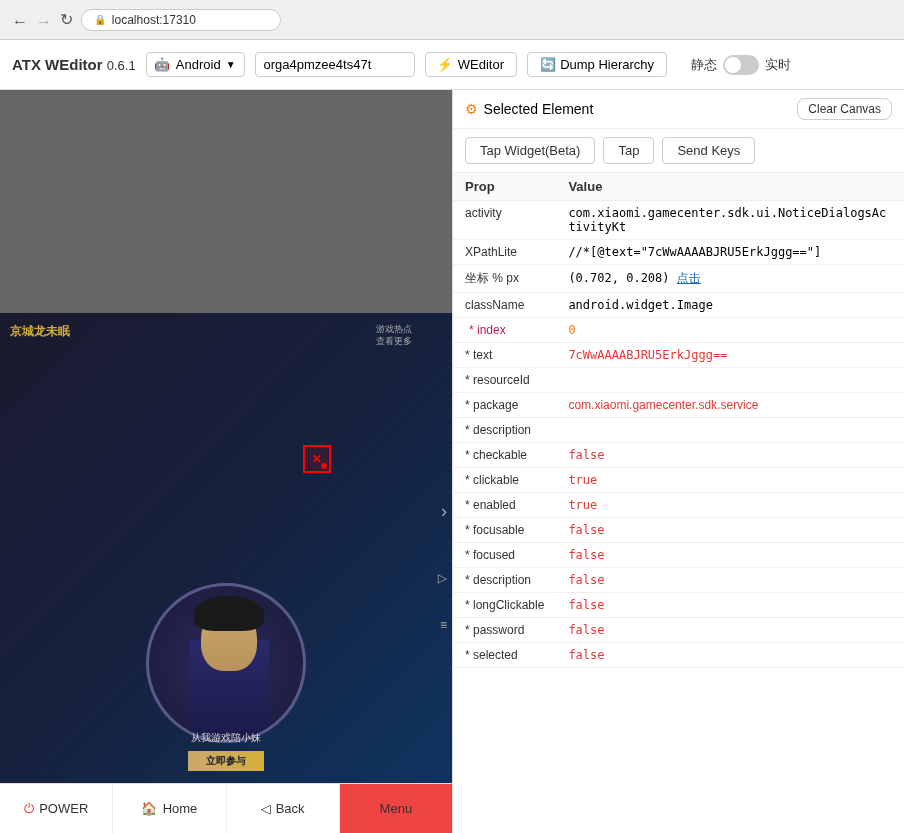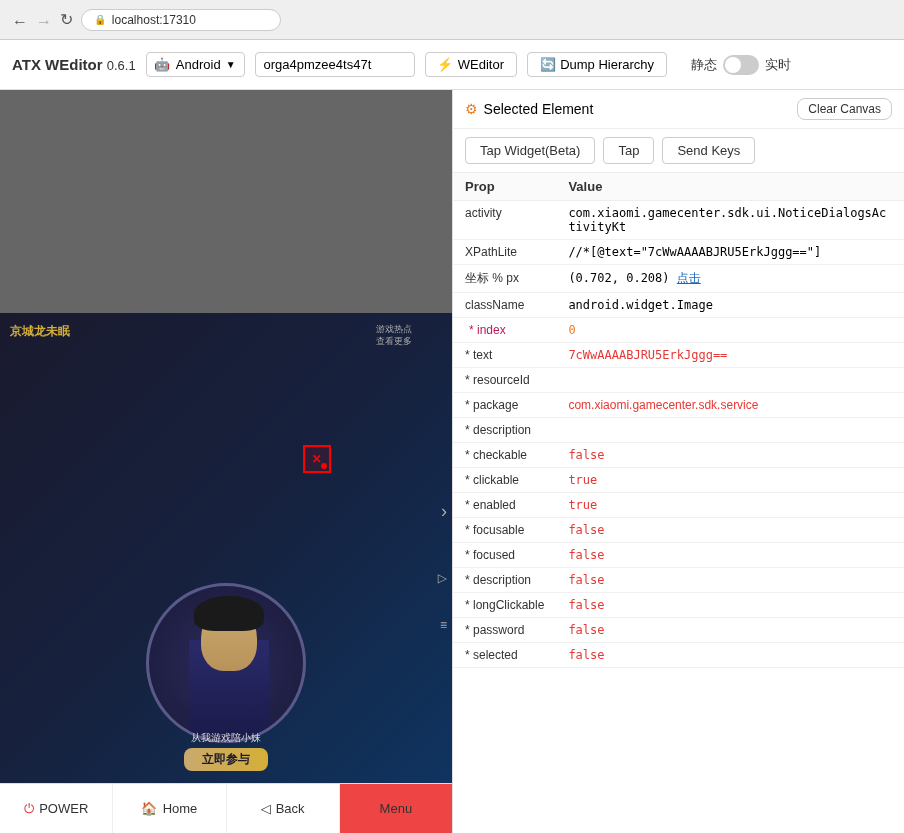--- a/index.html
+++ b/index.html
@@ -64,21 +64,21 @@
 
         <div style="position:absolute;bottom:40px;left:50%;transform:translateX(-50%);width:160px;height:160px;border-radius:50%;background:radial-gradient(circle,#2a2a5a,#1a1a3a);border:3px solid #5a5a8a;overflow:hidden;">
 
           <div style="position:absolute;bottom:0;left:40px;width:80px;height:100px;background:linear-gradient(180deg,#2a2a6a,#1a1a4a);"></div>
           <div style="position:absolute;top:20px;left:52px;width:56px;height:65px;background:linear-gradient(180deg,#c9a96e,#b8925a);border-radius:50% 50% 40% 40%;"></div>
           <div style="position:absolute;top:10px;left:45px;width:70px;height:35px;background:#1a1a1a;border-radius:50% 50% 30% 30%;"></div>
         </div>
 
         <div style="position:absolute;bottom:38px;left:10px;right:10px;color:#ddd;font-size:10px;text-align:center;">从我游戏陪小妹</div>
 
-        <div style="position:absolute;bottom:12px;left:50%;transform:translateX(-50%);background:linear-gradient(90deg,#c9a96e,#d4af37);color:#1a1a2e;padding:3px 18px;border-radius:8px;font-size:12px;font-weight:bold;white-space:nowrap;">立即参与</div>
+        <div style="position:absolute;bottom:12px;left:50%;transform:translateX(-50%);background:linear-gradient(90deg,#c9a96e,#d4af37);color:#1a1a2e;padding:3px 18px;border-radius:0;font-size:10px;font-weight:bold;white-space:nowrap;">立即参与</div>
       </div>
 
       <div style="position:absolute;top:28%;left:67%;width:28px;height:28px;border:2px solid red;background:rgba(255,0,0,0.1);">
         <span style="position:absolute;top:50%;left:50%;transform:translate(-50%,-50%);color:red;font-size:12px;font-weight:bold;">✕</span>
         <span style="position:absolute;bottom:2px;right:2px;color:red;font-size:8px;width:6px;height:6px;background:red;border-radius:50%;display:inline-block;"></span>
       </div>
 
       <div style="position:absolute;right:5px;top:40%;color:#aaa;font-size:18px;cursor:pointer;">›</div>
       <div style="position:absolute;right:5px;top:55%;color:#aaa;font-size:12px;cursor:pointer;">▷</div>
       <div style="position:absolute;right:5px;top:65%;color:#aaa;font-size:12px;cursor:pointer;">≡</div>

